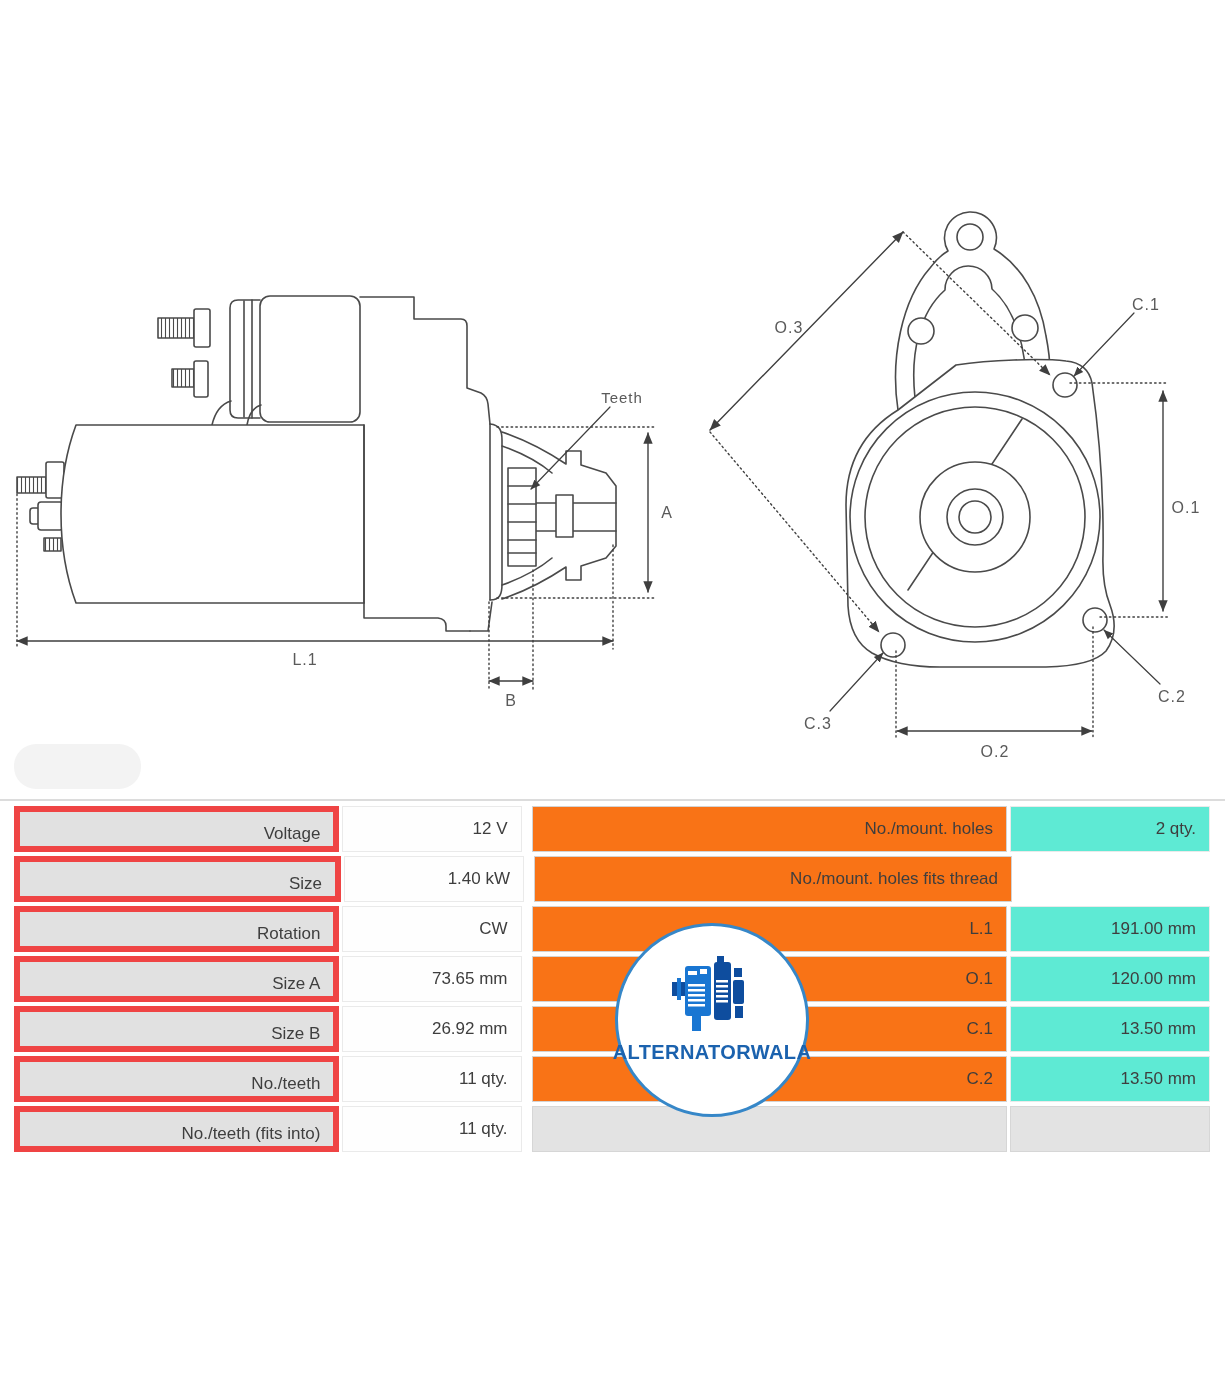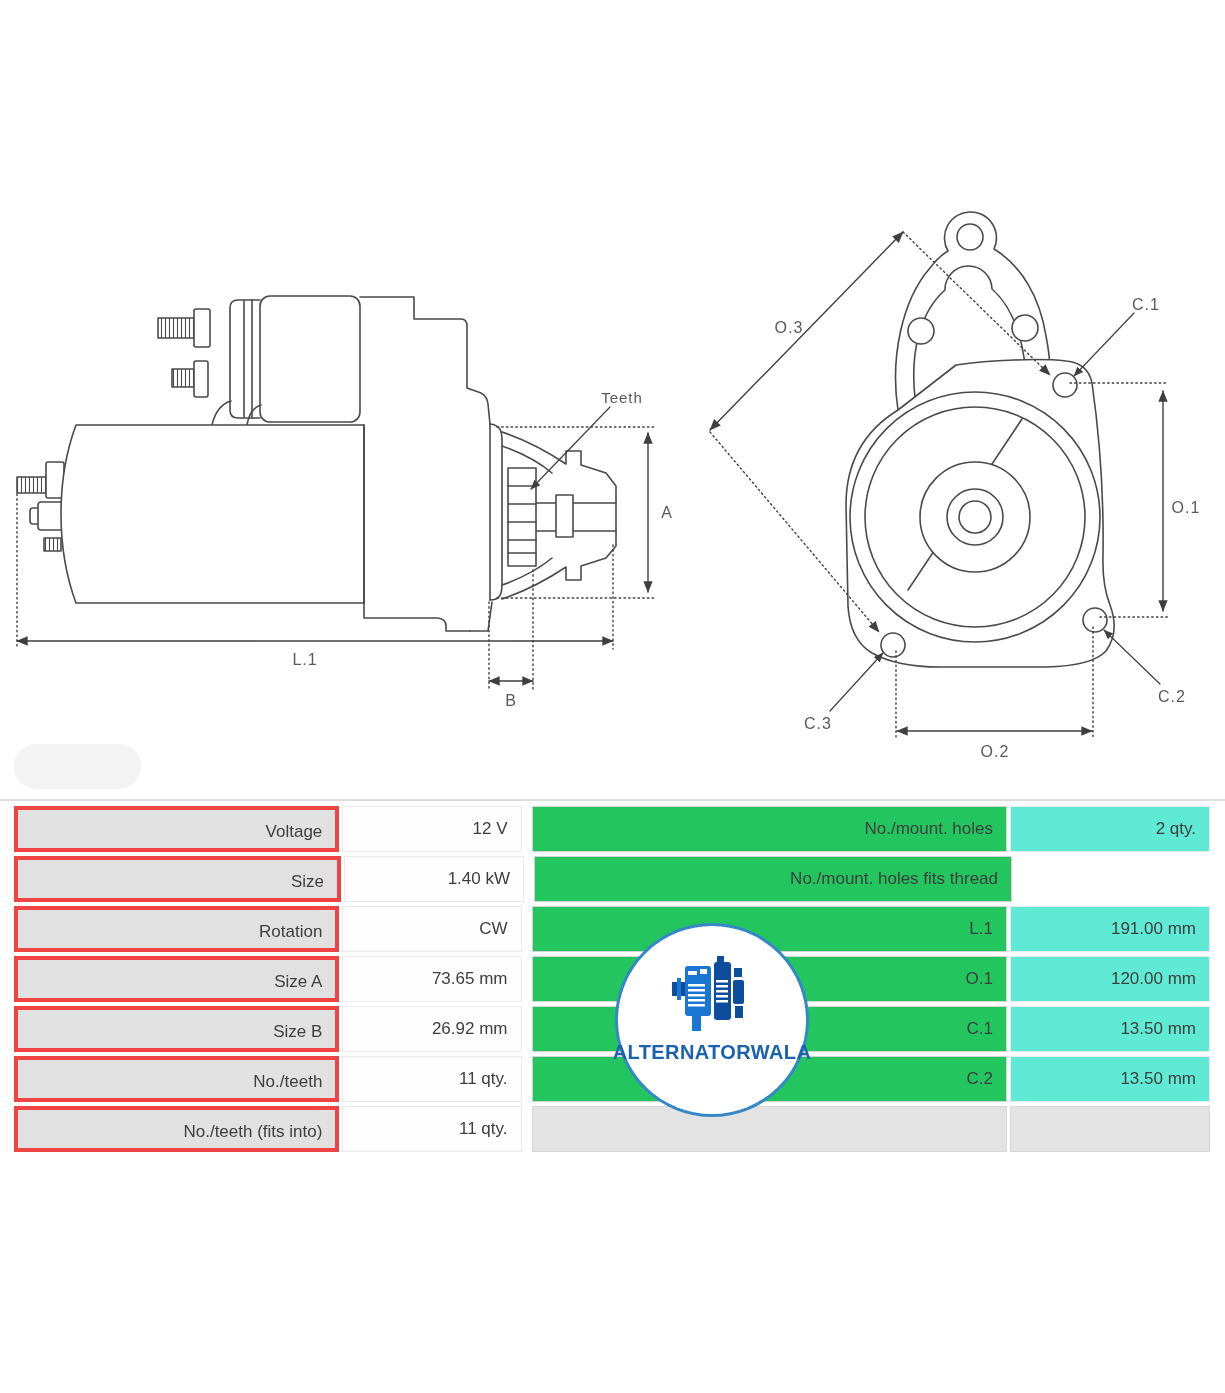--- a/index.html
+++ b/index.html
@@ -8,23 +8,23 @@
   svg text{font-family:"Liberation Sans",sans-serif;}
   .dimlab{font-size:15px;fill:#5a5a5a;letter-spacing:1px;}
   .dimlab2{font-size:16px;fill:#5a5a5a;letter-spacing:1px;}
   .faded-chip{position:absolute;left:14px;top:744px;width:127px;height:45px;
               background:#f3f3f3;border-radius:22px;}
   .table-topline{position:absolute;left:0;top:799px;width:1225px;height:2px;background:#dcdcdc;}
   .spec-table{position:absolute;left:14px;top:806px;width:1196px;}
   .row{display:flex;margin-bottom:4px;}
   .c{height:46px;line-height:44px;text-align:right;padding-right:13px;
      font-size:17px;color:#3e3e3e;box-sizing:border-box;overflow:hidden;white-space:nowrap;}
-  .lab{background:#e1e1e1;border:4px solid #ef4444;width:327px;margin-right:3px;}
+  .lab{background:#e1e1e1;border:6px solid #ef4444;width:327px;margin-right:3px;}
   .val{background:#fefefe;border:1px solid #eaeaea;width:180px;margin-right:10px;padding-left:8px;}
-  .lab2{background:#22c55e;border:1px solid #d3d3d3;width:478px;margin-right:3px;}
+  .lab2{background:#f97316;border:1px solid #d3d3d3;width:478px;margin-right:3px;}
   .val2{background:#5eead4;border:1px solid #eaeaea;width:201px;}
   .cell-empty{background:#e3e3e3;border:1px solid #d6d6d6;}
   .logo{position:absolute;left:615px;top:923px;width:194px;height:194px;border-radius:50%;
         background:#ffffff;border:3px solid #3687c8;box-sizing:border-box;z-index:6;
         display:flex;flex-direction:column;align-items:center;}
   .logo-text{font-size:20px;font-weight:bold;color:#1b62ae;letter-spacing:0.4px;margin-top:7px;}
 </style>
 </head>
 <body>
 

